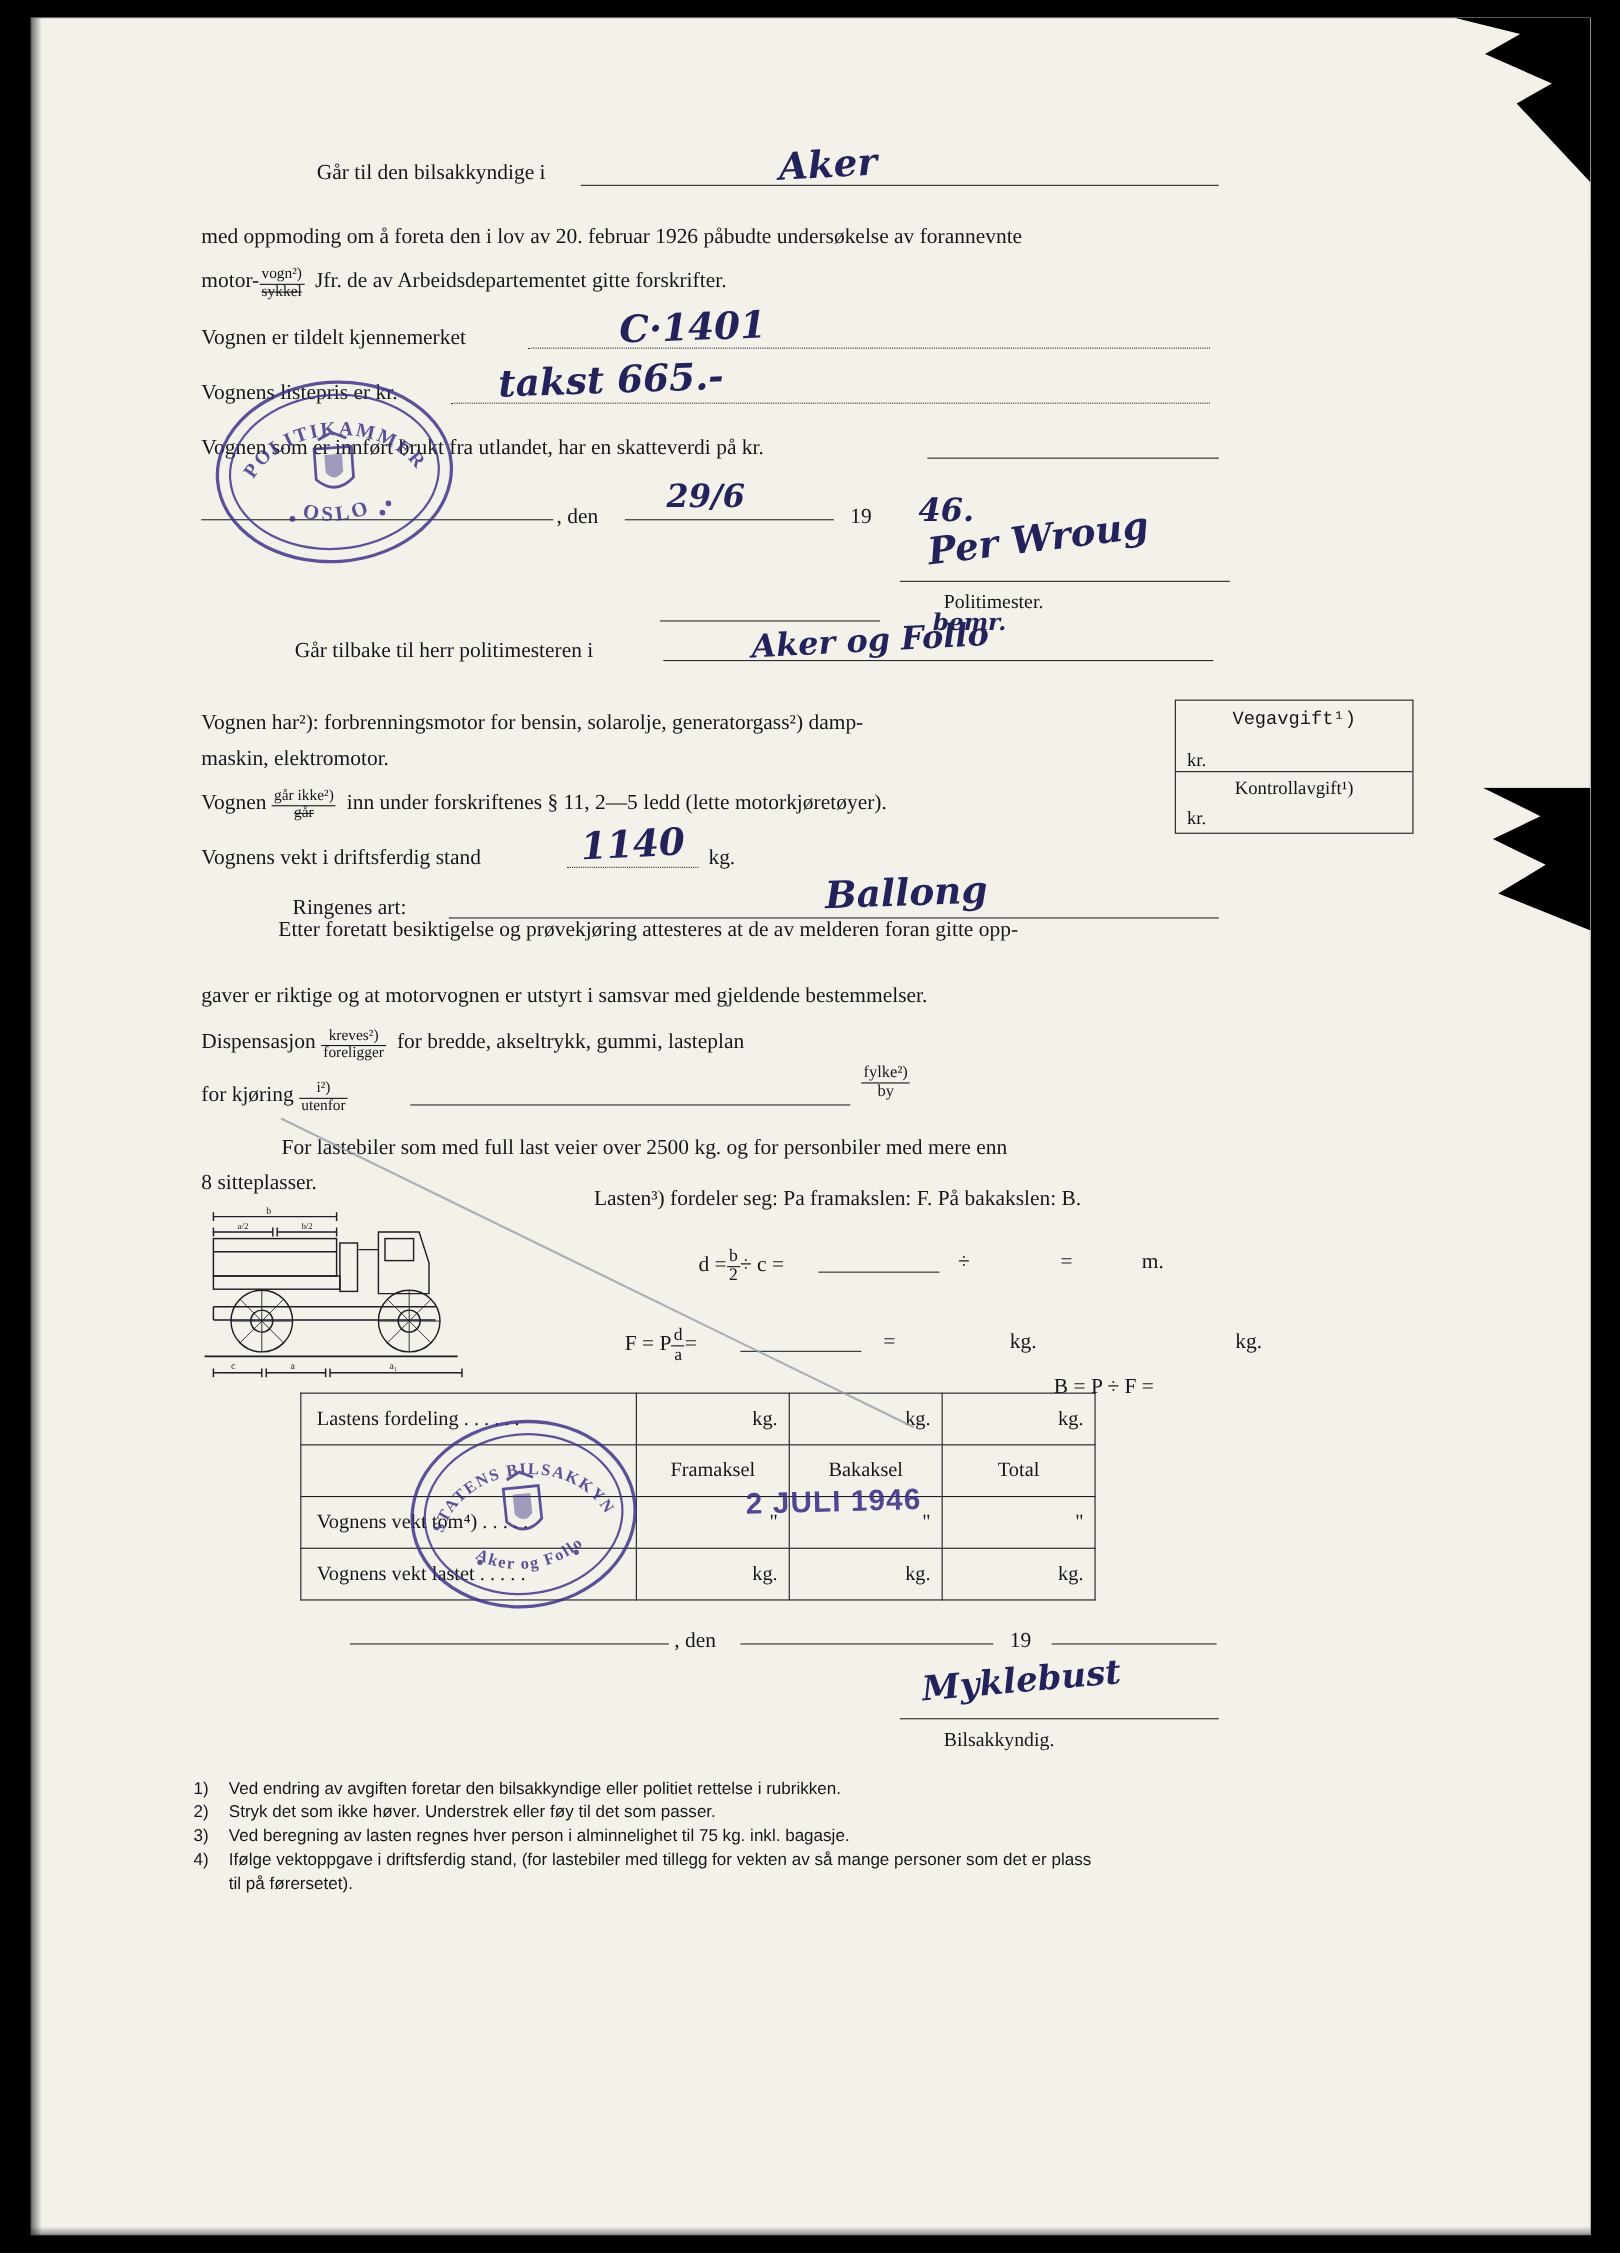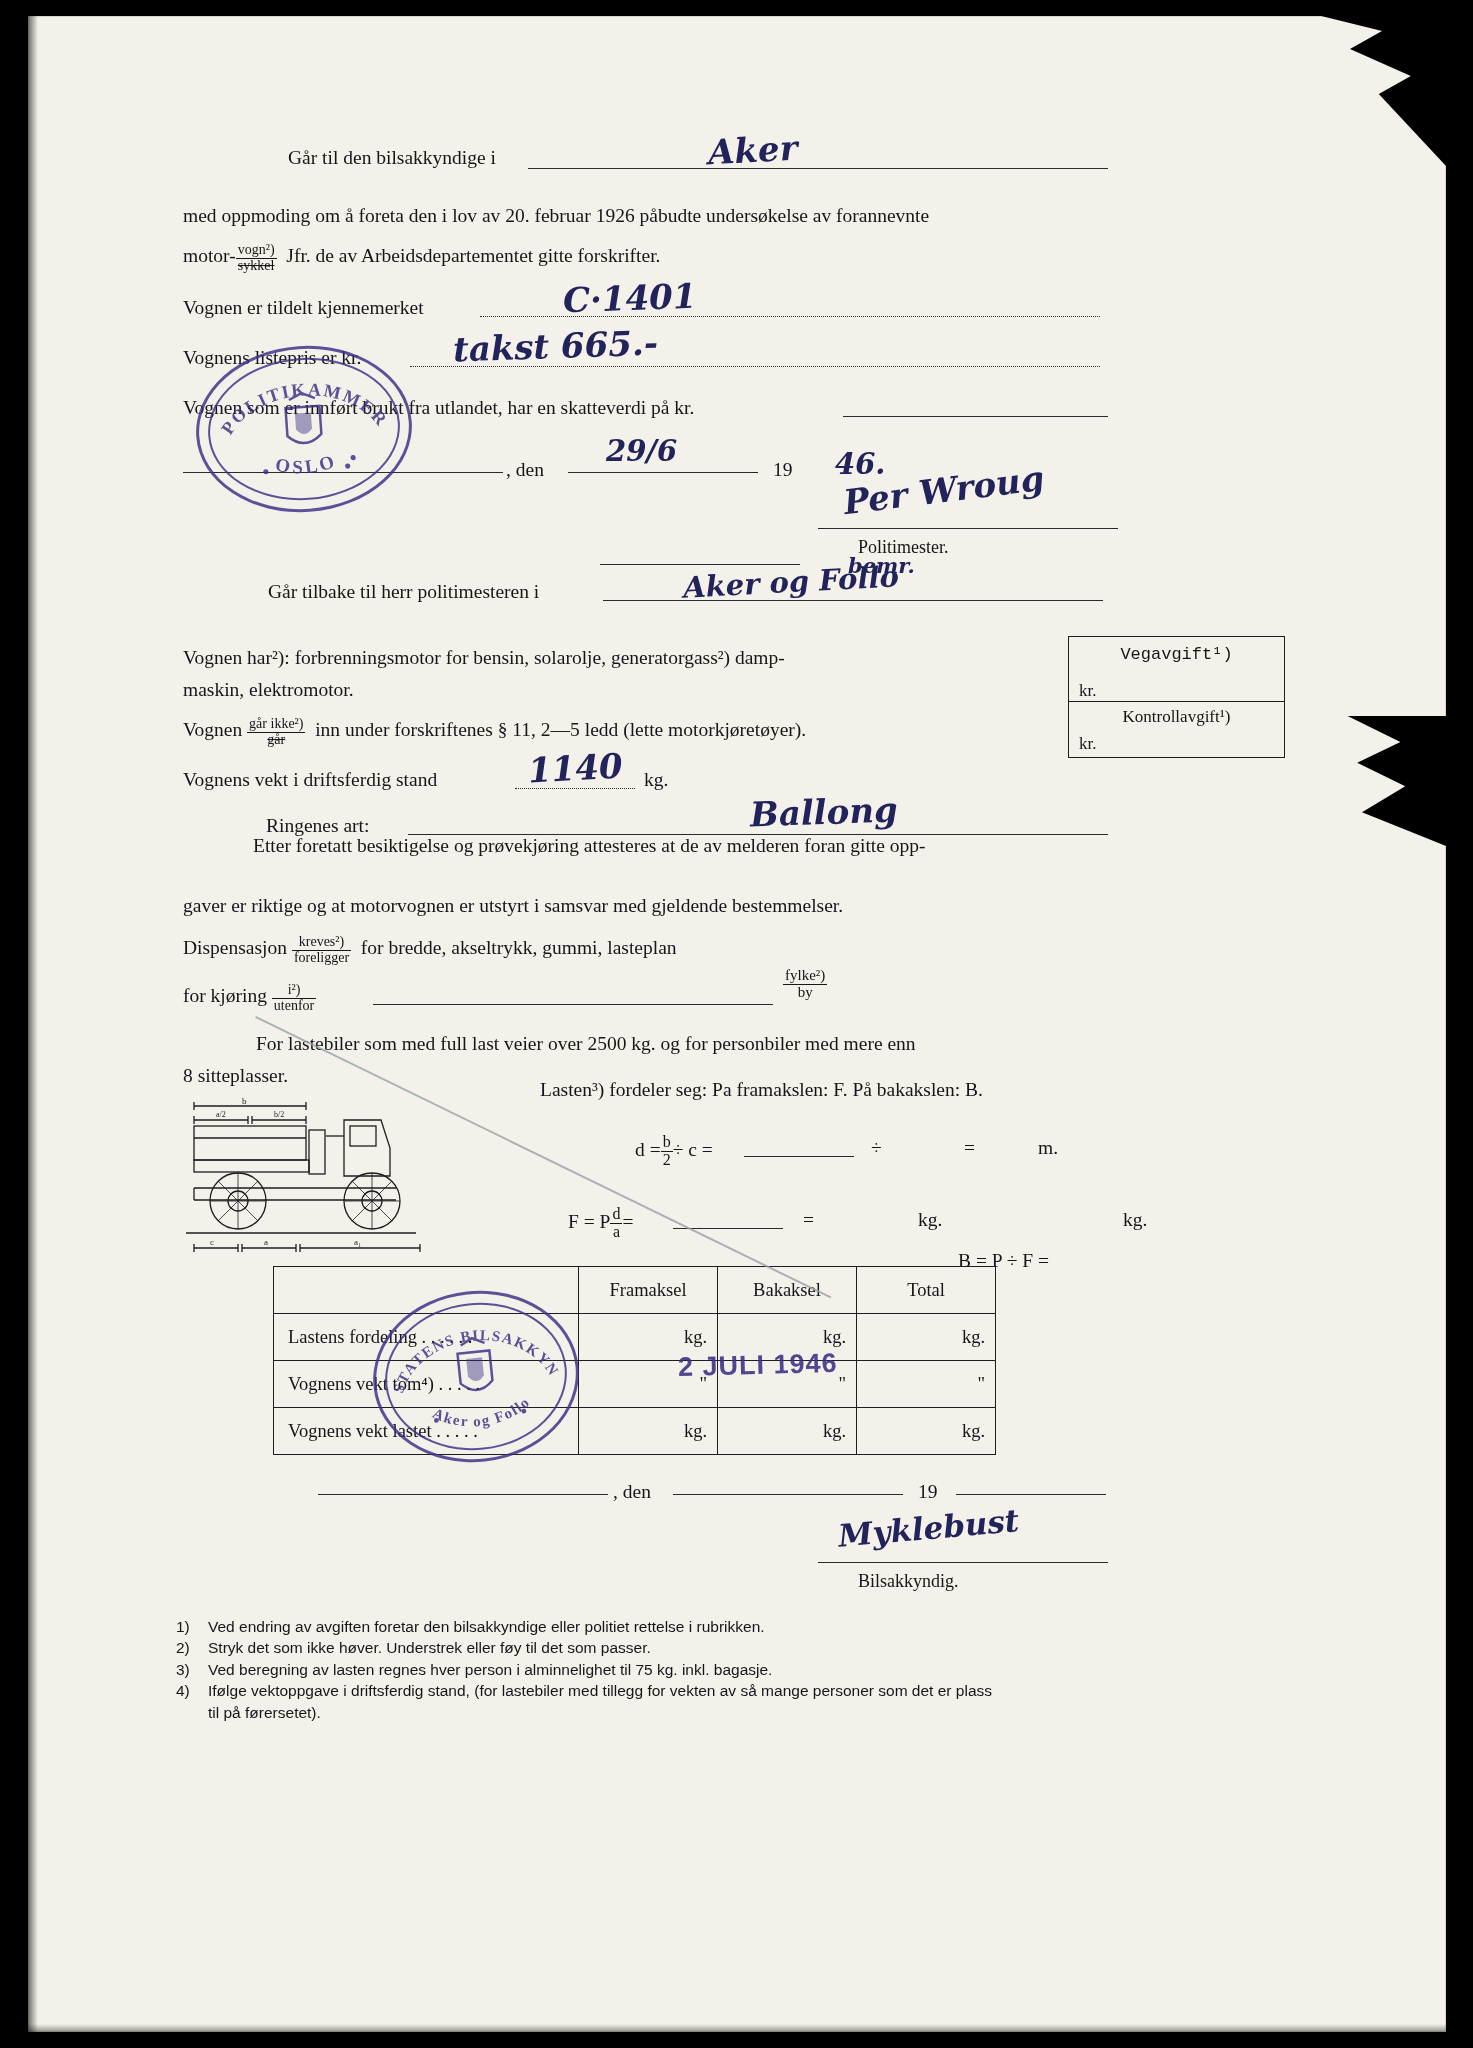--- a/index.html
+++ b/index.html
@@ -223,30 +223,30 @@
     </div>
     <div class="rule" style="left:645px;top:1212px;width:110px;"></div>
     <div class="ln" style="left:775px;top:1190px;">=</div>
     <div class="ln" style="left:890px;top:1190px;">kg.</div>
     <div class="ln" style="left:930px;top:1190px;margin-top:41px;">B = P ÷ F =</div>
     <div class="ln" style="left:1095px;top:1190px;">kg.</div>
 
     <table class="tbl" style="left:245px;top:1250px;">
       <tbody>
           <tr>
+        <td class="lbl">Lastens fordeling  . . . . . .</td>
+        <td class="c">kg.</td>
+        <td class="c">kg.</td>
+        <td class="c">kg.</td>
+      </tr>
+      <tr>
         <td class="lbl"></td>
         <td class="c hdr">Framaksel</td>
         <td class="c hdr">Bakaksel</td>
         <td class="c hdr">Total</td>
-      </tr>
-      <tr>
-        <td class="lbl">Lastens fordeling  . . . . . .</td>
-        <td class="c">kg.</td>
-        <td class="c">kg.</td>
-        <td class="c">kg.</td>
       </tr>
       <tr>
         <td class="lbl">Vognens vekt tom⁴)  . . . . .</td>
         <td class="c">"</td>
         <td class="c">"</td>
         <td class="c">"</td>
       </tr>
       <tr>
         <td class="lbl">Vognens vekt lastet . . . . .</td>
         <td class="c">kg.</td>

